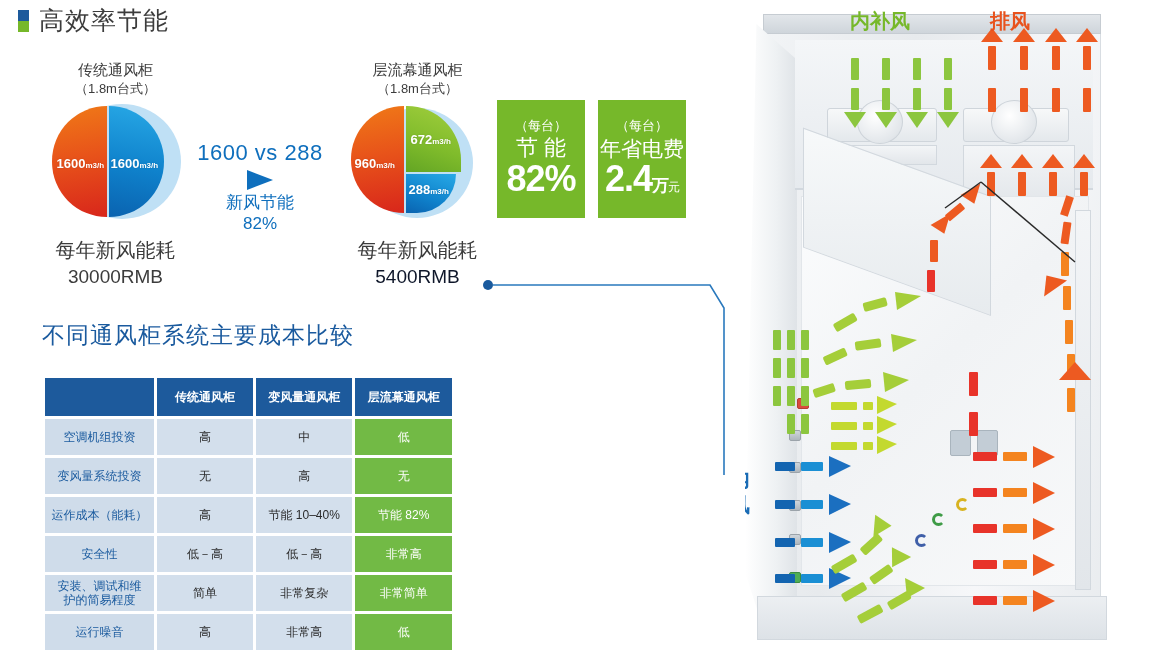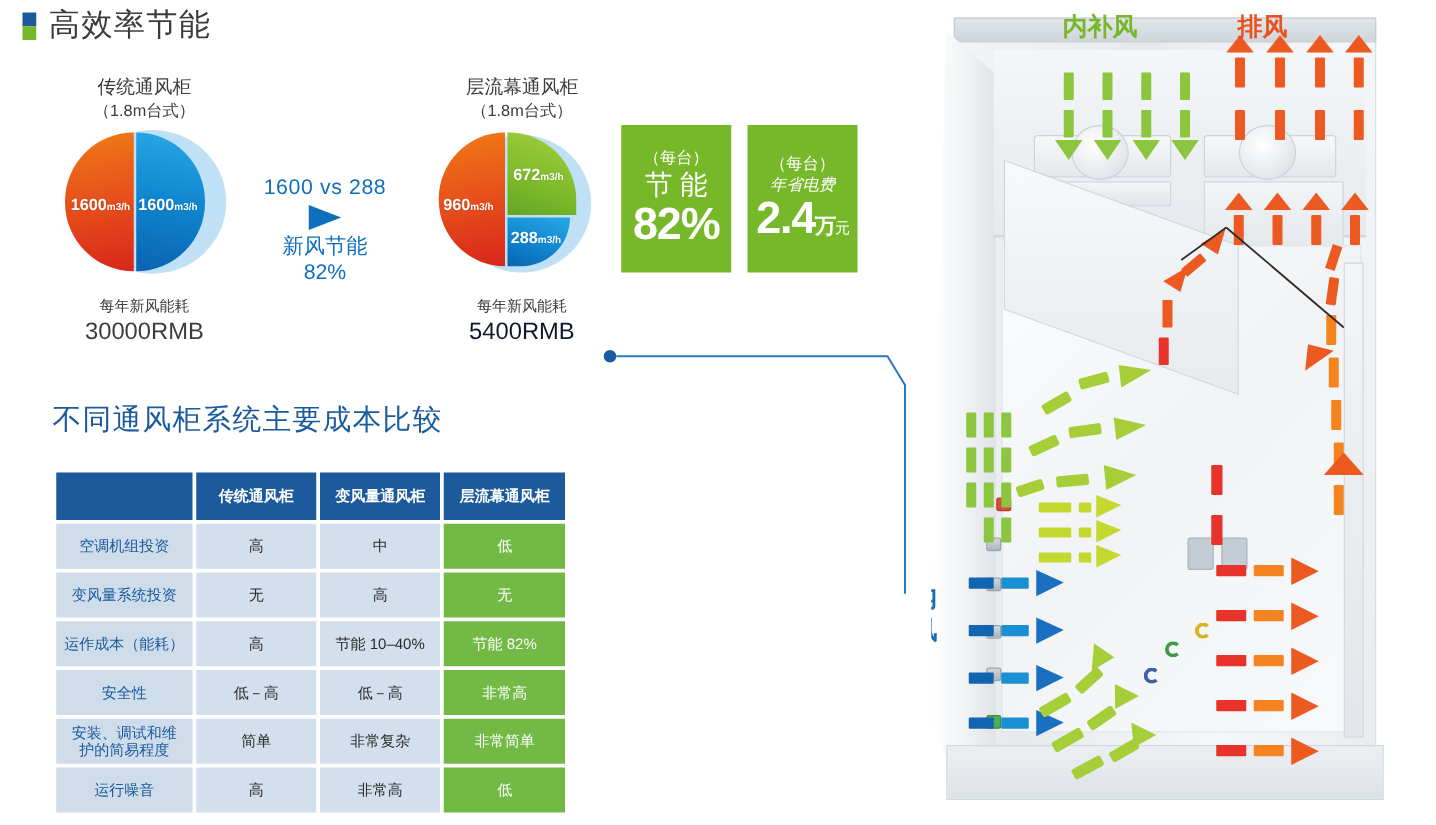--- a/index.html
+++ b/index.html
@@ -18,21 +18,21 @@
   .hdr-bullet i.b1 { background:#1d5a9c; }
   .hdr-bullet i.b2 { background:#76b82a; }
   .hdr-title { font-size:25px; color:#3c3c3c; letter-spacing:1px; line-height:1; }
 
   
   .pie-block { position:absolute; }
   .pie-cap { text-align:center; color:#3c3c3c; line-height:1.35; }
   .pie-cap .l1 { font-size:15px; }
   .pie-cap .l2 { font-size:13px; }
   .pie-foot { text-align:center; line-height:1.35; }
-  .pie-foot .f1 { font-size:12px; color:#3c3c3c;text-align:center; }
+  .pie-foot .f1 { font-size:20px; color:#3c3c3c;text-align:center; }
   .pie-foot .f2 { font-size:19px; color:#3c3c3c; }
   .pie-foot .f2.blue { color:#0f172a; }
 
   .pie-wrap { position:relative; width:150px; height:115px; margin:6px auto 0; }
 
   
   .halo-l { position:absolute; left:22px; top:0; width:118px; height:115px;
             border-radius:50%; background:#bfe0f5; }
   .half-red { position:absolute; left:11px; top:2px; width:55px; height:111px;
               border-radius:56px 0 0 56px;
@@ -53,21 +53,21 @@
   .r-blue { position:absolute; left:63px; top:70px; width:50px; height:39px;
             border-radius:0 0 44px 0;
             background:linear-gradient(200deg,#28a9e6 0%,#0f82cc 60%,#0a63b0 100%); }
 
   .pv { position:absolute; color:#fff; font-size:13px; font-weight:bold; white-space:nowrap;
         text-shadow:0 0 2px rgba(0,0,0,.15); }
   .pv .u { font-size:8px; font-weight:bold; }
 
   
   .mid { position:absolute; left:196px; top:140px; width:128px; text-align:center; color:#0f6fbd; }
-  .mid .m1 { font-size:17px; letter-spacing:.5px; }
+  .mid .m1 { font-size:22px; letter-spacing:.5px; }
   .mid .arrow { margin:4px auto 2px; width:0; height:0;
                 border-top:10px solid transparent; border-bottom:10px solid transparent;
                 border-left:26px solid #0f6fbd; }
   .mid .m2 { font-size:17px; line-height:1.25; }
   .mid .m3 { font-size:17px; line-height:1.25; }
 
   
   .badge { position:absolute; background:#76b82a; color:#fff; text-align:center;
            display:flex; flex-direction:column; align-items:center; justify-content:center; }
   .badge .bt { font-size:13px; line-height:1.1; margin-bottom:2px;font-family:Liberation Mono, monospace; }
@@ -187,21 +187,21 @@
     </div>
   </div>
 
   <div class="badge" style="left:497px; top:100px; width:88px; height:118px;">
     <div class="bt">（每台）</div>
     <div class="bm">节 能</div>
     <div class="bb"><span>82</span><span>%</span></div>
   </div>
   <div class="badge" style="left:598px; top:100px; width:88px; height:118px;">
     <div class="bt">（每台）</div>
-    <div class="bm" style="font-size:13px;font-style:italic;">年省电费</div>
+    <div class="bm" style="font-size:21px;">年省电费</div>
     <div class="bb"><span>2.4</span><small>万</small><small class="xs">元</small></div>
   </div>
 
   <svg class="anno-svg" width="270" height="220">
     <circle cx="8" cy="15" r="5" fill="#1a5a9e"></circle>
     <path d="M13 15 H230 L244 38 V205" fill="none" stroke="#2a79bd" stroke-width="1.6"></path>
   </svg>
 
   <div class="sec-title">不同通风柜系统主要成本比较</div>
 

